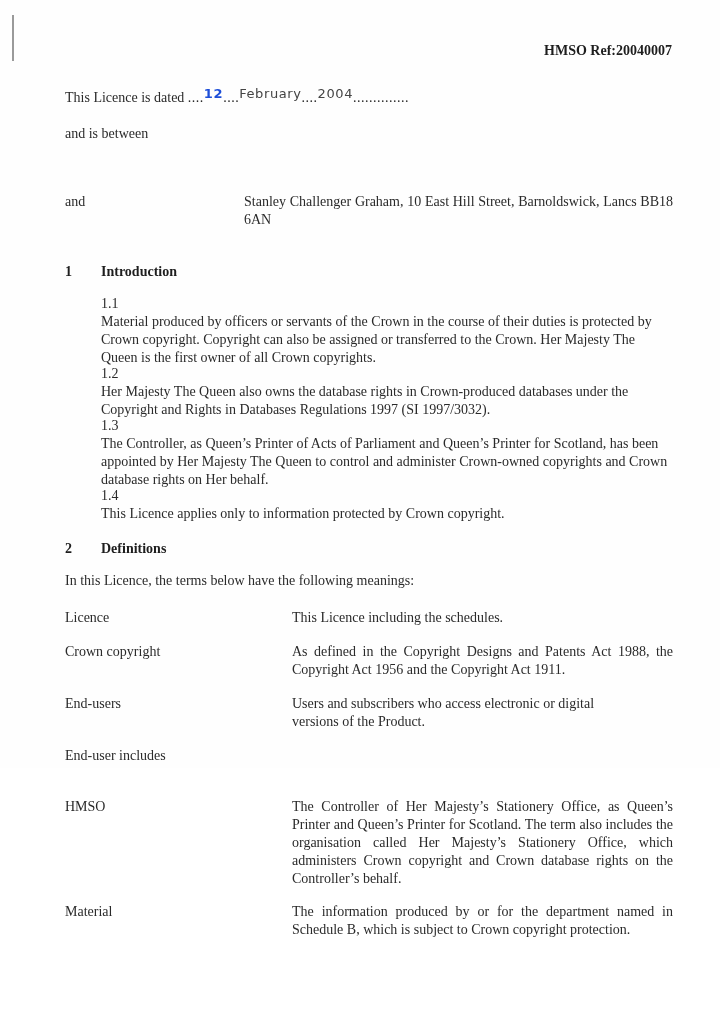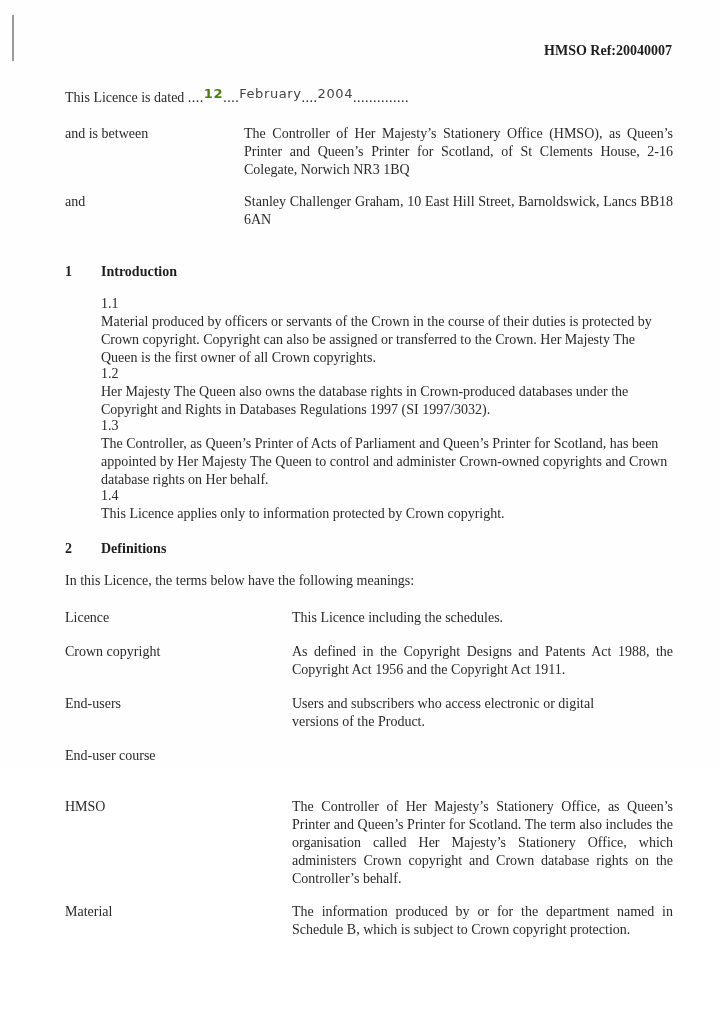--- a/index.html
+++ b/index.html
@@ -47,21 +47,21 @@
     }
     .dated .dots { letter-spacing: 0.5px; }
     .handwriting {
       font-family: "DejaVu Sans", sans-serif;
       font-size: 13px;
       color: #444;
       letter-spacing: 0.6px;
       position: relative;
       top: -4px;
     }
-    .handwriting.day { font-weight: bold; color: #4d7c0f; }
+    .handwriting.day { font-weight: bold; color: #1d4ed8; }
     .party-row {
       position: absolute;
       left: 65px;
       width: 608px;
       display: flex;
       gap: 43px;
     }
     .party-label {
       width: 136px;
       flex: none;
@@ -111,21 +111,20 @@
 
   <div class="ref">HMSO Ref:20040007</div>
 
   <div class="dated">
     <span>This Licence is dated</span>
     <span class="dots">....</span><span class="handwriting day">12</span><span class="dots">....</span><span class="handwriting">February</span><span class="dots">....</span><span class="handwriting">2004</span><span class="dots">..............</span>
   </div>
 
   <div class="party-row" style="top:125px;">
     <div class="party-label">and is between</div>
-    <div class="party-text">The Controller of Her Majesty’s Stationery Office (HMSO), as Queen’s Printer and Queen’s Printer for Scotland, of St Clements House, 2-16 Colegate, Norwich NR3 1BQ</div>
   </div>
 
   <div class="party-row" style="top:193px;">
     <div class="party-label">and</div>
     <div class="party-text" style="width:472px;">Stanley Challenger Graham, 10 East Hill Street, Barnoldswick, Lancs BB18 6AN</div>
   </div>
 
   <div class="section-heading" style="top:263px;">
     <span class="num">1</span>
     <span>Introduction</span>
@@ -167,21 +166,21 @@
     <span class="def-term">Crown copyright</span>
     <span class="def-text">As defined in the Copyright Designs and Patents Act 1988, the Copyright Act 1956 and the Copyright Act 1911.</span>
   </div>
 
   <div class="def-row" style="top:695px;">
     <span class="def-term">End-users</span>
     <span class="def-text left" style="padding-right:55px;">Users and subscribers who access electronic or digital versions of the Product.</span>
   </div>
 
   <div class="def-row" style="top:747px;">
-    <span class="def-term">End-user course</span>
+    <span class="def-term">End-user includes</span>
   </div>
 
   <div class="def-row" style="top:798px;">
     <span class="def-term">HMSO</span>
     <span class="def-text">The Controller of Her Majesty’s Stationery Office, as Queen’s Printer and Queen’s Printer for Scotland.  The term also includes the organisation called Her Majesty’s Stationery Office, which administers Crown copyright and Crown database rights on the Controller’s behalf.</span>
   </div>
 
   <div class="def-row" style="top:903px;">
     <span class="def-term">Material</span>
     <span class="def-text">The information produced by or for the department named in Schedule B, which is subject to Crown copyright protection.</span>

